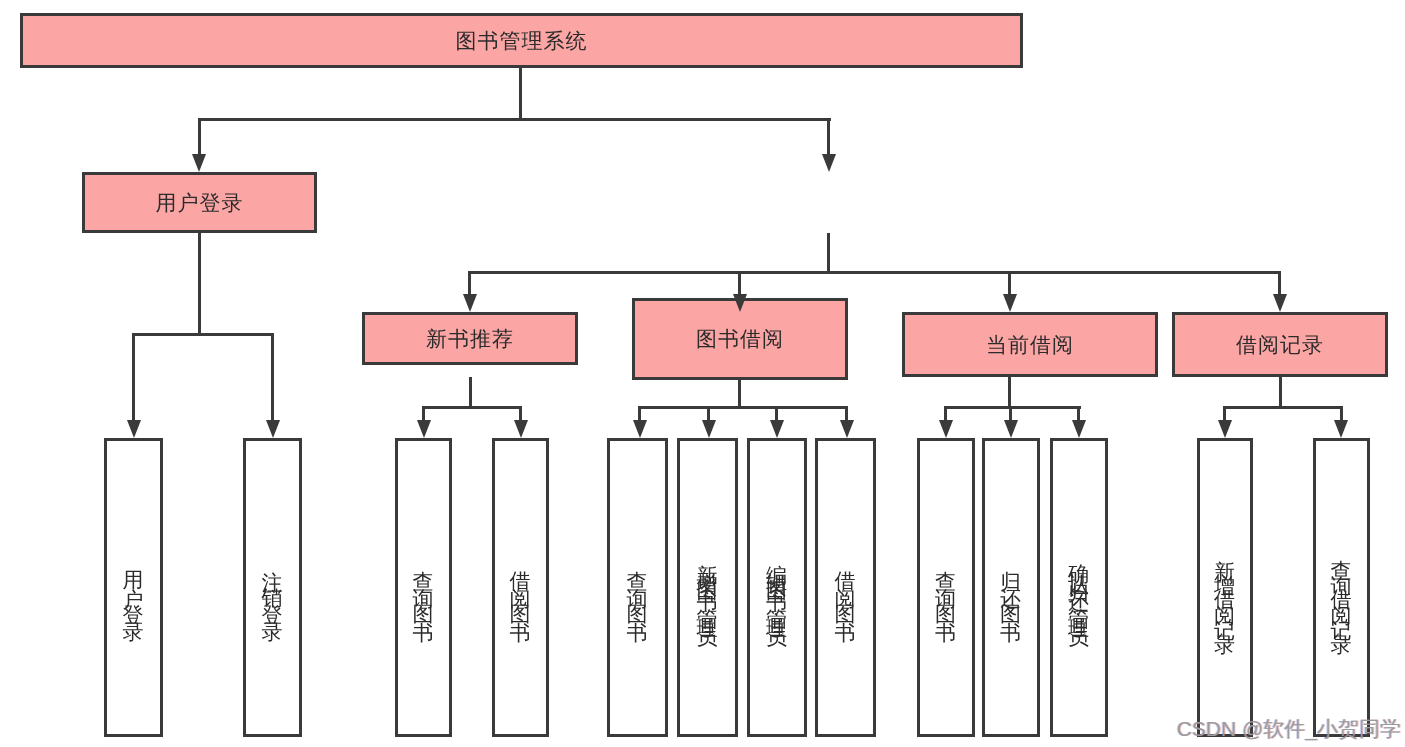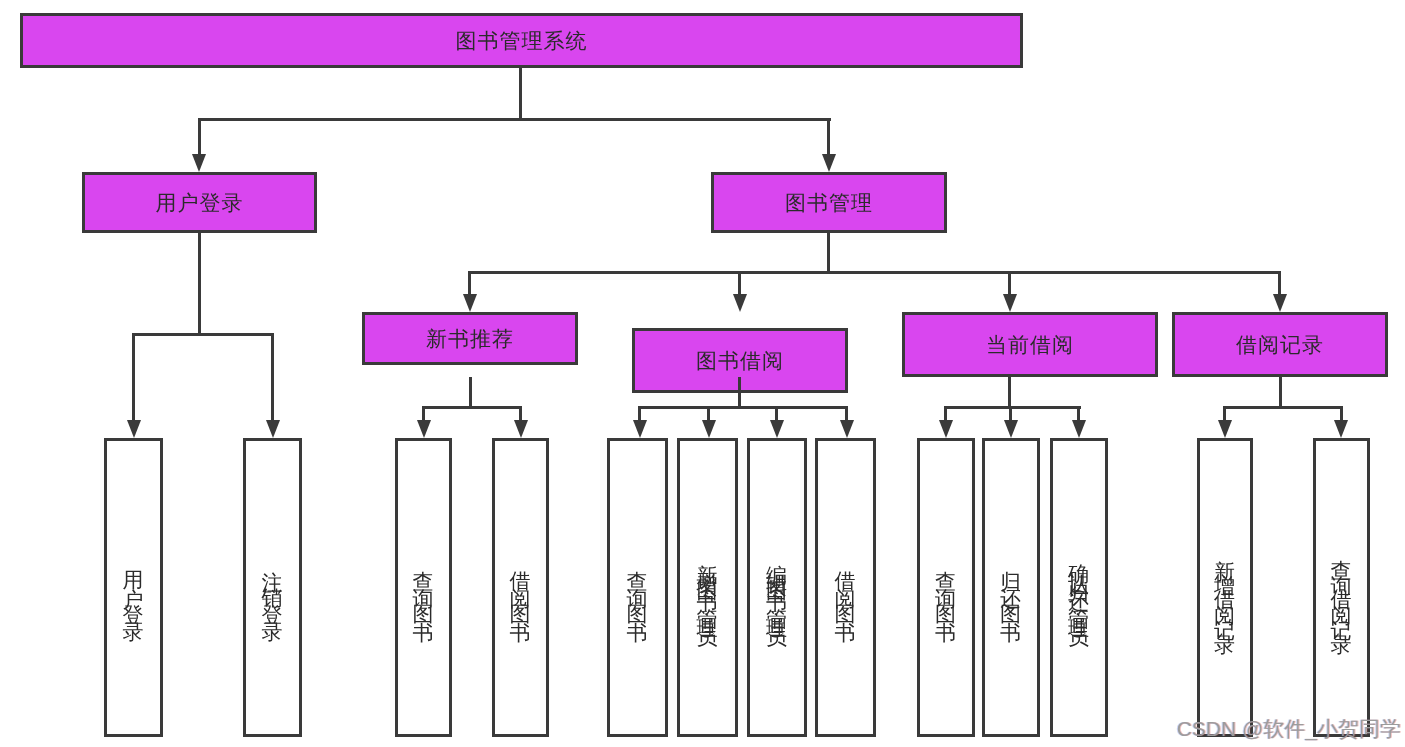--- a/index.html
+++ b/index.html
@@ -13,21 +13,21 @@
     position:relative;
     width:1405px;height:747px;
     background:var(--bg);
     font-family:"Liberation Sans","DejaVu Sans",sans-serif;
     color:var(--text);
     overflow:hidden;
   }
   
   .node{
     position:absolute;box-sizing:border-box;
-    border:3px solid var(--line);background:#d946ef;
+    border:3px solid var(--line);background:#fca5a5;
     display:flex;align-items:center;justify-content:center;
     font-size:21px;letter-spacing:1px;white-space:nowrap;
   }
   .leaf{
     position:absolute;box-sizing:border-box;
     border:3px solid var(--line);background:#fff;
     display:flex;align-items:center;justify-content:center;
     font-size:21px;
   }
   .leaf span{
@@ -60,29 +60,26 @@
 <div class="stage">
 
   <div class="node" style="left:20px;top:13px;width:1003px;height:55px">
     <span>图书管理系统</span>
   </div>
 
   <div class="node" style="left:82px;top:172px;width:235px;height:61px">
     <span>用户登录</span>
   </div>
 
-  <div class="node" style="left:711px;top:172px;width:236px;height:61px">
-    <span>图书管理</span>
-  </div>
 
   <div class="node" style="left:362px;top:312px;width:216px;height:53px">
     <span>新书推荐</span>
   </div>
 
-  <div class="node" style="left:632px;top:328px;width:216px;height:65px">
+  <div class="node" style="left:632px;top:298px;width:216px;height:82px">
     <span>图书借阅</span>
   </div>
 
   <div class="node" style="left:902px;top:312px;width:256px;height:65px">
     <span>当前借阅</span>
   </div>
 
   <div class="node" style="left:1172px;top:312px;width:216px;height:65px">
     <span>借阅记录</span>
   </div>

